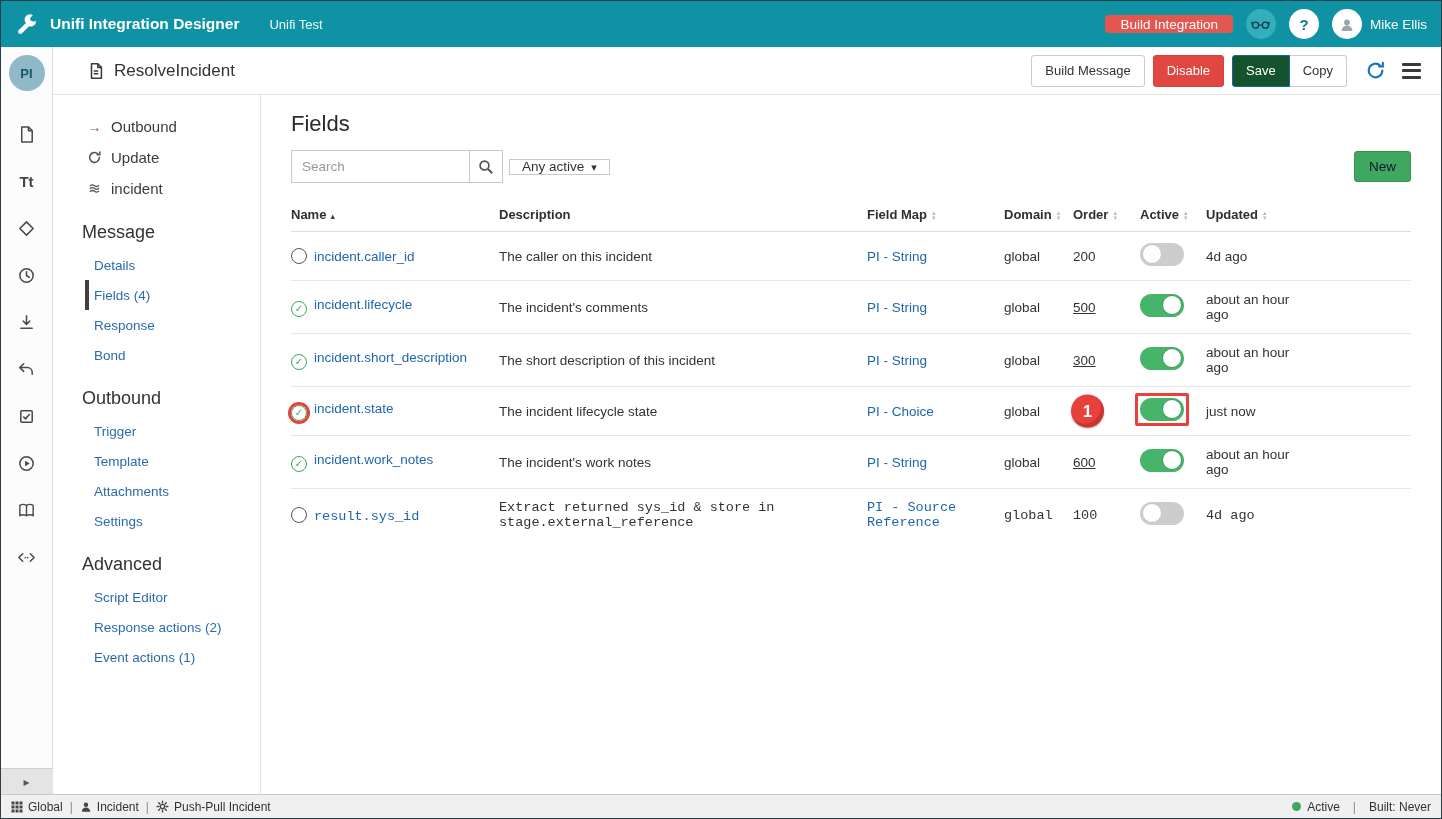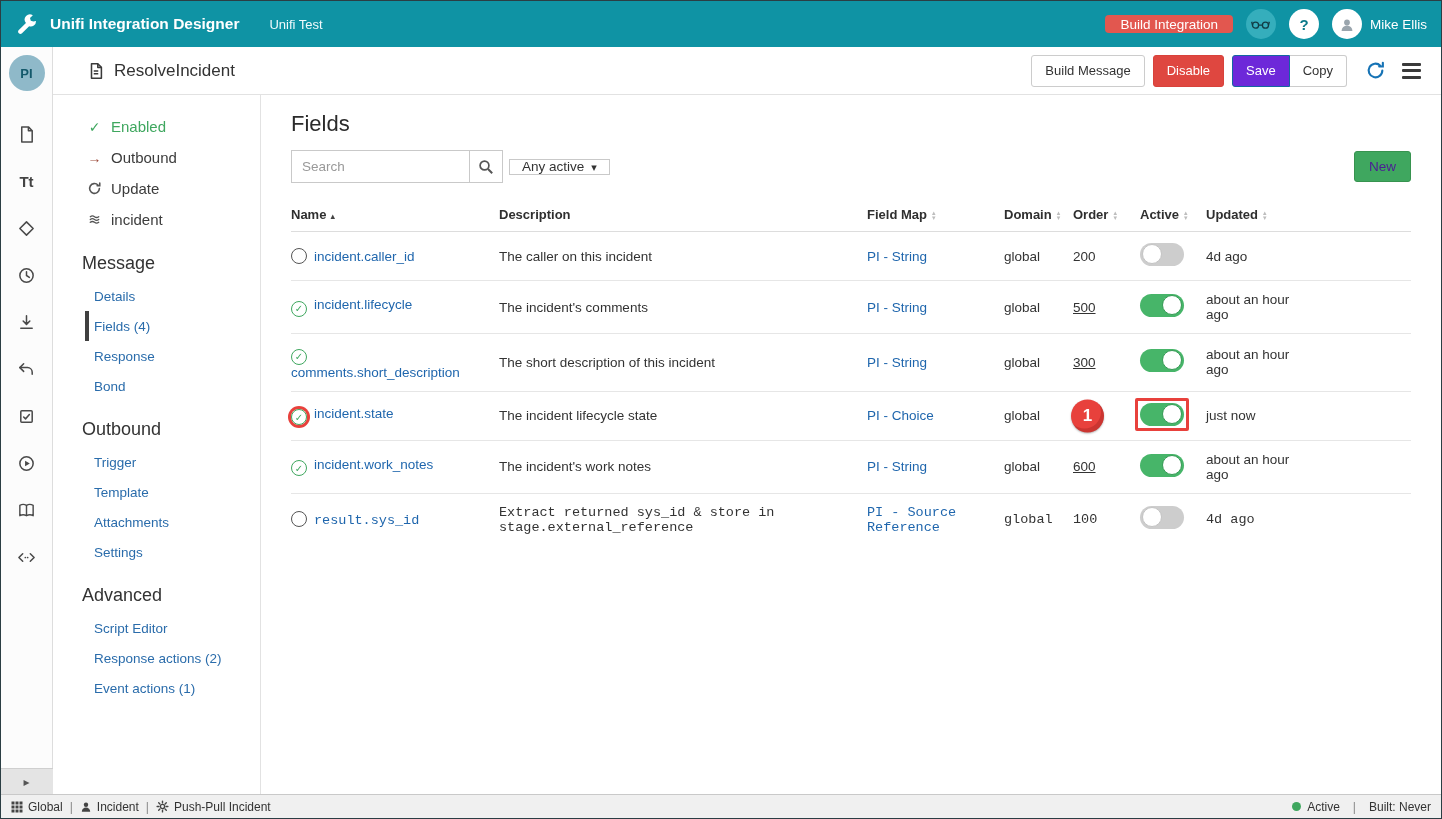--- a/index.html
+++ b/index.html
@@ -33,21 +33,21 @@
   .rail-expand::after { content: "▸"; }
 
   .right-col { flex: 1; display: flex; flex-direction: column; min-width: 0; }
 
   
   .header { flex: 0 0 48px; background: #fff; border-bottom: 1px solid #e2e2e2; display: flex; align-items: center; padding: 0 14px 0 34px; }
   .rec-title { font-size: 17px; color: #333; margin-left: 9px; }
   .hdr-right { margin-left: auto; display: flex; align-items: center; gap: 8px; }
   .btn { height: 32px; padding: 0 13px; font-size: 13px; border-radius: 3px; border: 1px solid #ccc; background: #fff; color: #333; cursor: pointer; font-family: inherit; }
   .btn.red { background: #df4740; border-color: #d8423b; color: #fff; }
-  .btn.blue { background: #6d28d9; border-color: #1366a2; color: #fff; }
+  .btn.blue { background: #14532d; border-color: #1366a2; color: #fff; }
   .btn-group { display: flex; }
   .btn-group .btn:first-child { border-radius: 3px 0 0 3px; }
   .btn-group .btn:last-child { border-radius: 0 3px 3px 0; border-left: none; }
   .refresh { margin-left: 10px; cursor: pointer; display: inline-flex; }
   .burger { margin: 0 6px 0 8px; cursor: pointer; }
   .burger i { display: block; width: 19px; height: 3px; background: #3a3a3a; margin: 3.5px 0; border-radius: 1px; }
 
   .body-row { flex: 1; display: flex; min-height: 0; }
 
   
@@ -64,21 +64,21 @@
   
   .main { flex: 1; padding: 16px 30px 0 30px; min-width: 0; }
   .page-title { font-size: 22px; color: #2b2b2b; font-weight: normal; }
   .controls { display: flex; align-items: center; margin-top: 13px; }
   .search-wrap { display: flex; }
   input.search { width: 178px; height: 33px; border: 1px solid #c9c9c9; border-right: none; padding: 0 10px; font-size: 13.5px; color: #333; font-family: inherit; outline: none; }
   input.search::placeholder { color: #999; }
   .search-btn { width: 34px; height: 33px; border: 1px solid #c9c9c9; background: #fff; display: flex; align-items: center; justify-content: center; cursor: pointer; }
   .filter-btn { margin-left: 6px; height: 16px; border: 1px solid #c9c9c9; background: #fff; padding: 0 12px; font-size: 13.5px; display: flex; align-items: center; gap: 7px; color: #333; cursor: pointer; font-family: inherit; }
   .caret-down::after { content: "▾"; font-size: 11px; color: #333; }
-  .new-btn { margin-left: auto; height: 31px; background: #3fa75f; border: 1px solid #37934f; color: #4c1d95; border-radius: 3px; padding: 0 14px; font-size: 13.5px; cursor: pointer; font-family: inherit; }
+  .new-btn { margin-left: auto; height: 31px; background: #3fa75f; border: 1px solid #37934f; color: #0f172a; border-radius: 3px; padding: 0 14px; font-size: 13.5px; cursor: pointer; font-family: inherit; }
 
   
   .thead { display: flex; align-items: center; margin-top: 24px; border-bottom: 1px solid #ddd; padding-bottom: 9px; font-weight: bold; font-size: 13px; color: #2f2f2f; }
   .thead .cell { display: flex; align-items: center; }
   .sorts { display: inline-flex; flex-direction: column; margin-left: 5px; font-size: 7px; line-height: 5px; color: #bdbdbd; }
   .sorts::before { content: "▴"; }
   .sorts::after { content: "▾"; }
   .asc::after { content: "▴"; font-size: 9px; color: #444; margin-left: 4px; }
   .trow { display: flex; align-items: center; border-bottom: 1px solid #e6e6e6; padding: 11px 0; min-height: 47px; }
   .trow:last-child { border-bottom: none; font-family: Liberation Mono, monospace; }
@@ -239,24 +239,20 @@
               <i></i>
               <i></i>
             </span>
         </div>
       </div>
 
       <div class="body-row">
 
         <nav class="sidenav">
           <div class="ns-item">
-            <span class="ns-icon check"></span>
-            <span class="ns-label green">Enabled</span>
-          </div>
-          <div class="ns-item">
             <span class="ns-icon arrow"></span>
             <span class="ns-label">Outbound</span>
           </div>
           <div class="ns-item">
             <span class="ns-icon">
               <svg width="15" height="15" viewBox="0 0 16 16" fill="none" stroke="#555" stroke-width="1.7" stroke-linecap="round">
                   <path d="M13.2 8a5.2 5.2 0 1 1-1.5-3.7"></path>
                   <path d="M13.6 2.2v2.8h-2.8"></path>
                 </svg>
             </span>
@@ -355,21 +351,21 @@
             <div class="cell c-name"><span class="st-icon on"></span><a class="link">incident.lifecycle</a></div>
             <div class="cell c-desc">The incident's comments</div>
             <div class="cell c-map"><a class="link">PI - String</a></div>
             <div class="cell c-domain">global</div>
             <div class="cell c-order"><span class="order-val order-link">500</span></div>
             <div class="cell c-active"><span class="toggle on"><span class="knob"></span></span></div>
             <div class="cell c-updated">about an hour ago</div>
           </div>
 
           <div class="trow">
-            <div class="cell c-name"><span class="st-icon on"></span><a class="link">comments.short_description</a></div>
+            <div class="cell c-name"><span class="st-icon on"></span><a class="link">incident.short_description</a></div>
             <div class="cell c-desc">The short description of this incident</div>
             <div class="cell c-map"><a class="link">PI - String</a></div>
             <div class="cell c-domain">global</div>
             <div class="cell c-order"><span class="order-val order-link">300</span></div>
             <div class="cell c-active"><span class="toggle on"><span class="knob"></span></span></div>
             <div class="cell c-updated">about an hour ago</div>
           </div>
 
           <div class="trow">
             <div class="cell c-name"><span class="st-icon on ring"></span><a class="link">incident.state</a></div>

